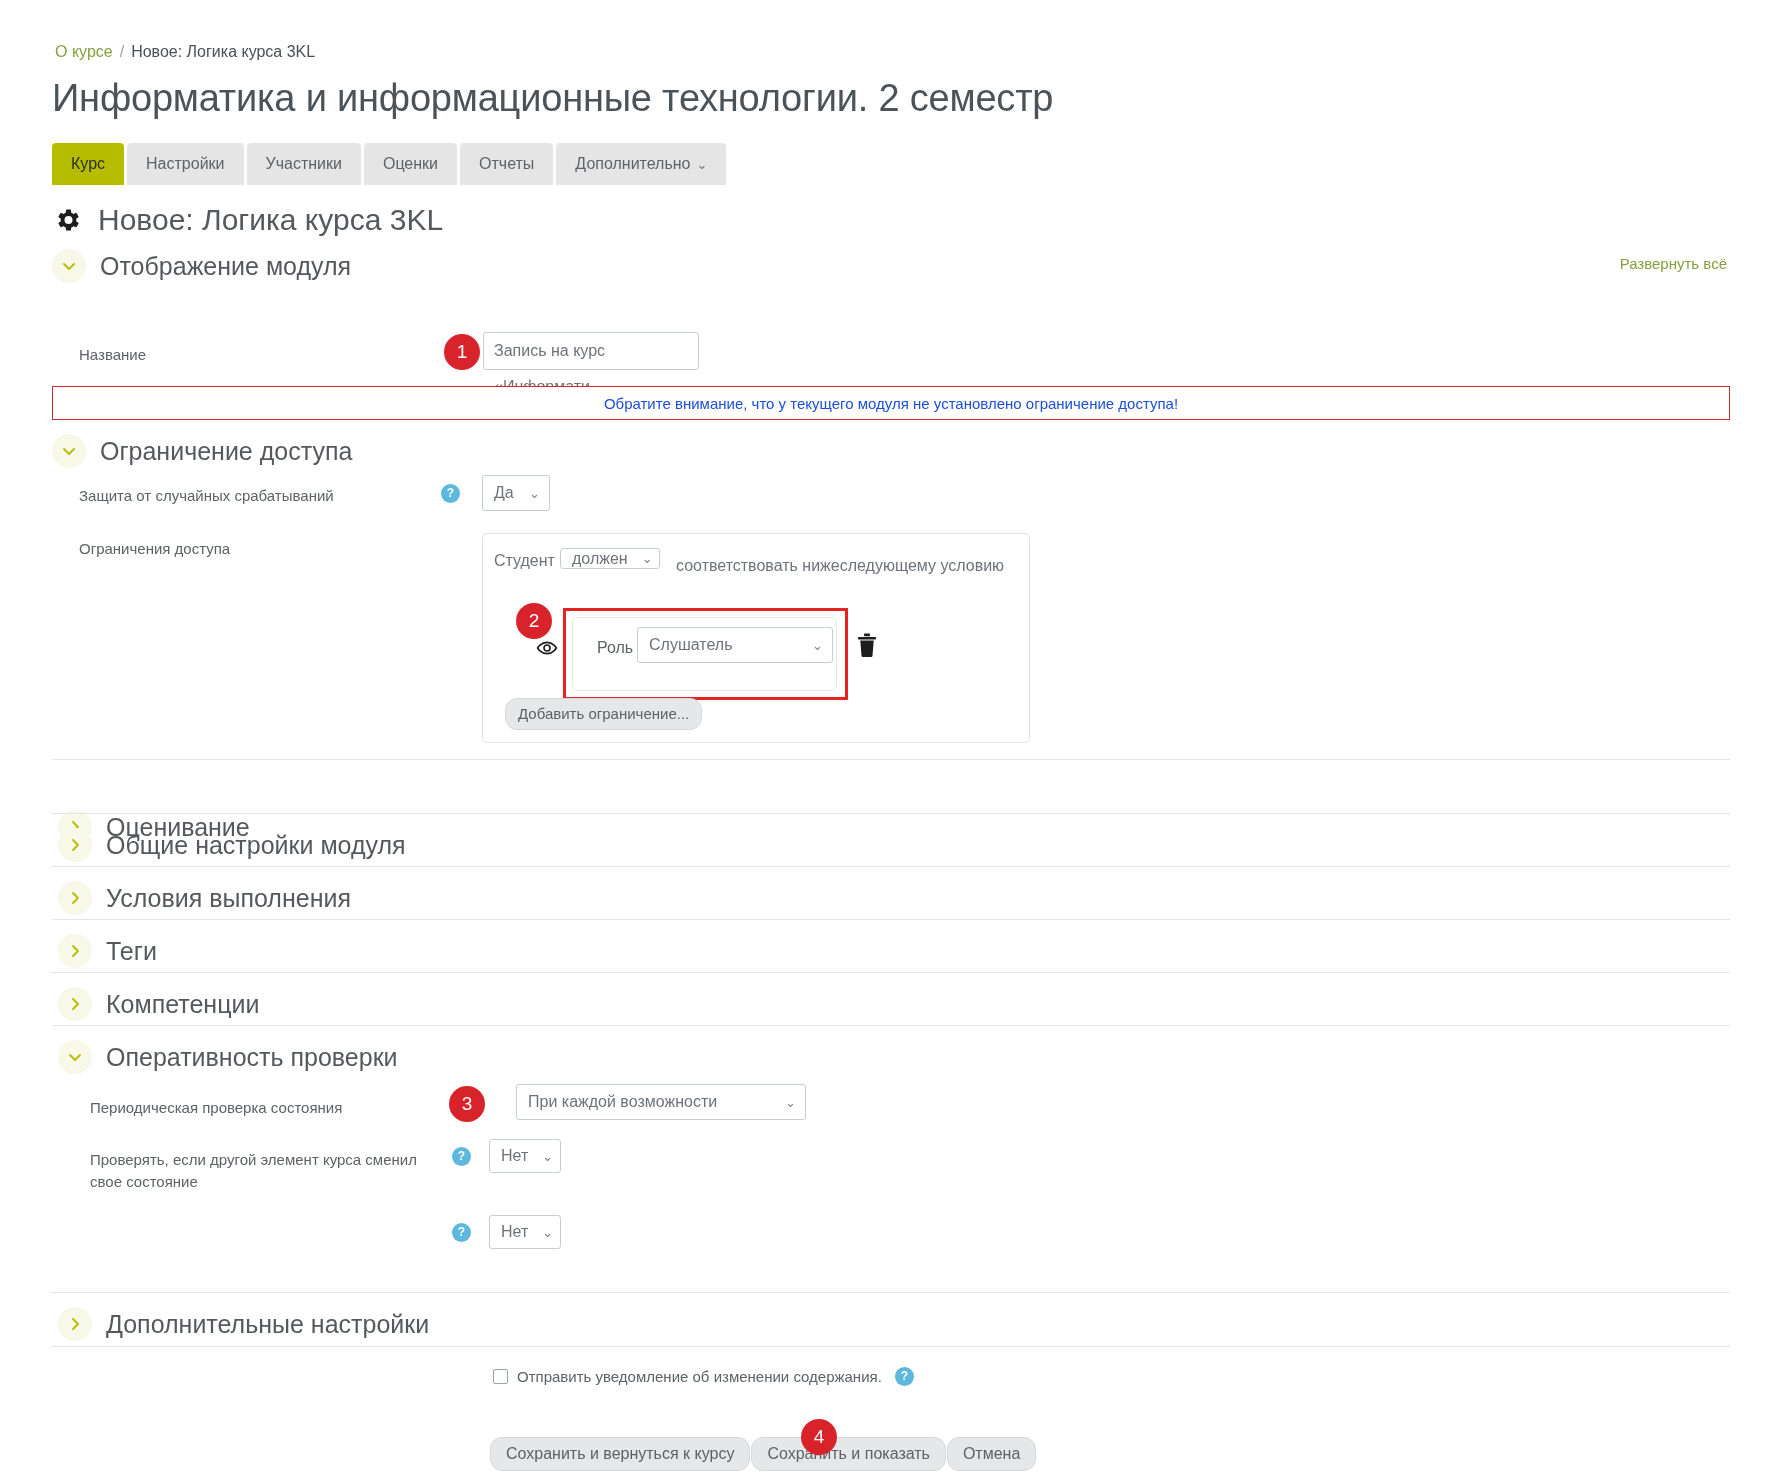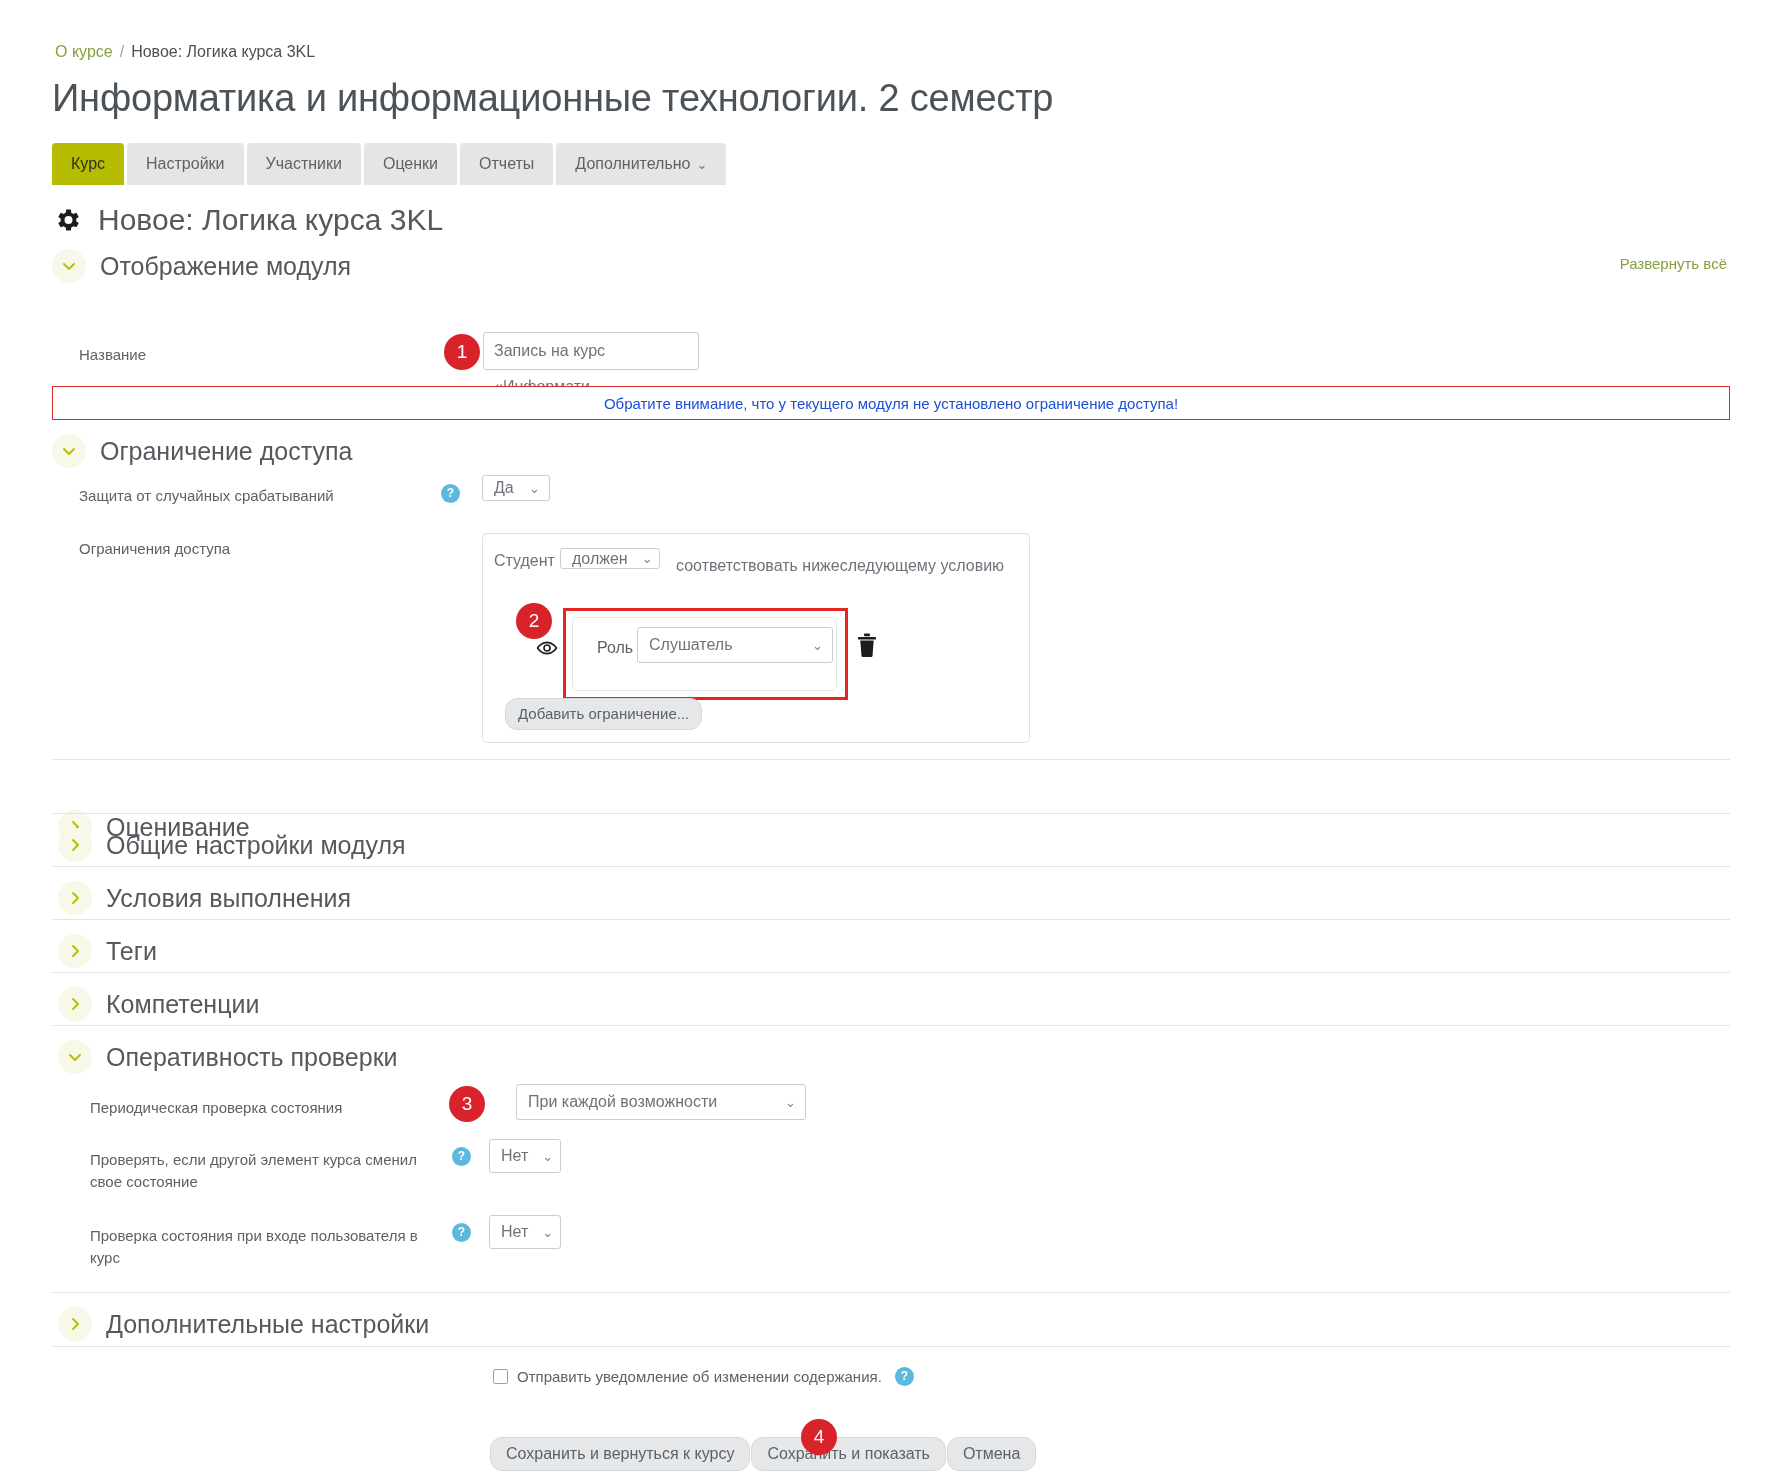--- a/index.html
+++ b/index.html
@@ -356,21 +356,21 @@
     <span class="chev">
       <svg width="16" height="16" viewBox="0 0 16 16">
           <path d="M3 6l5 5 5-5" stroke="#b6bd00" stroke-width="1.8" fill="none" stroke-linecap="round" stroke-linejoin="round"></path>
         </svg>
     </span>
     <span class="section-title">Ограничение доступа</span>
   </div>
 
   <div class="field-label" style="left:79px; top:485px;">Защита от случайных срабатываний</div>
   <div class="help" style="left:441px; top:484px;">?</div>
-  <div class="sel" style="left:482px; top:475px; width:68px; height:26px;">
+  <div class="sel" style="left:482px; top:475px; width:68px; height:36px;">
     <span class="v">Да</span>
       <span class="arr">⌄</span>
   </div>
 
   <div class="field-label" style="left:79px; top:538px;">Ограничения доступа</div>
 
   <div class="restr-box"></div>
 
   <div class="restr-row1">
     <span class="restr-word">Студент</span>
@@ -477,24 +477,20 @@
   <div class="field-label" style="left:90px; top:1149px; width:350px;">
     <span style="display: block;">Проверять, если другой элемент курса сменил</span>
     <span style="display: block;">свое состояние</span>
   </div>
   <div class="help" style="left:452px; top:1147px;">?</div>
   <div class="sel" style="left:489px; top:1139px; width:72px; height:34px;">
     <span class="v">Нет</span>
       <span class="arr">⌄</span>
   </div>
 
-  <div class="field-label" style="left:90px; top:1225px; width:350px;">
-    <span style="display: block;">Проверка состояния при входе пользователя в</span>
-    <span style="display: block;">курс</span>
-  </div>
   <div class="help" style="left:452px; top:1223px;">?</div>
   <div class="sel" style="left:489px; top:1215px; width:72px; height:34px;">
     <span class="v">Нет</span>
       <span class="arr">⌄</span>
   </div>
 
   <div class="divider" style="top:1292px;"></div>
   <div class="section-head" style="left:58px; top:1307px;">
     <span class="chev">
       <svg width="16" height="16" viewBox="0 0 16 16">

